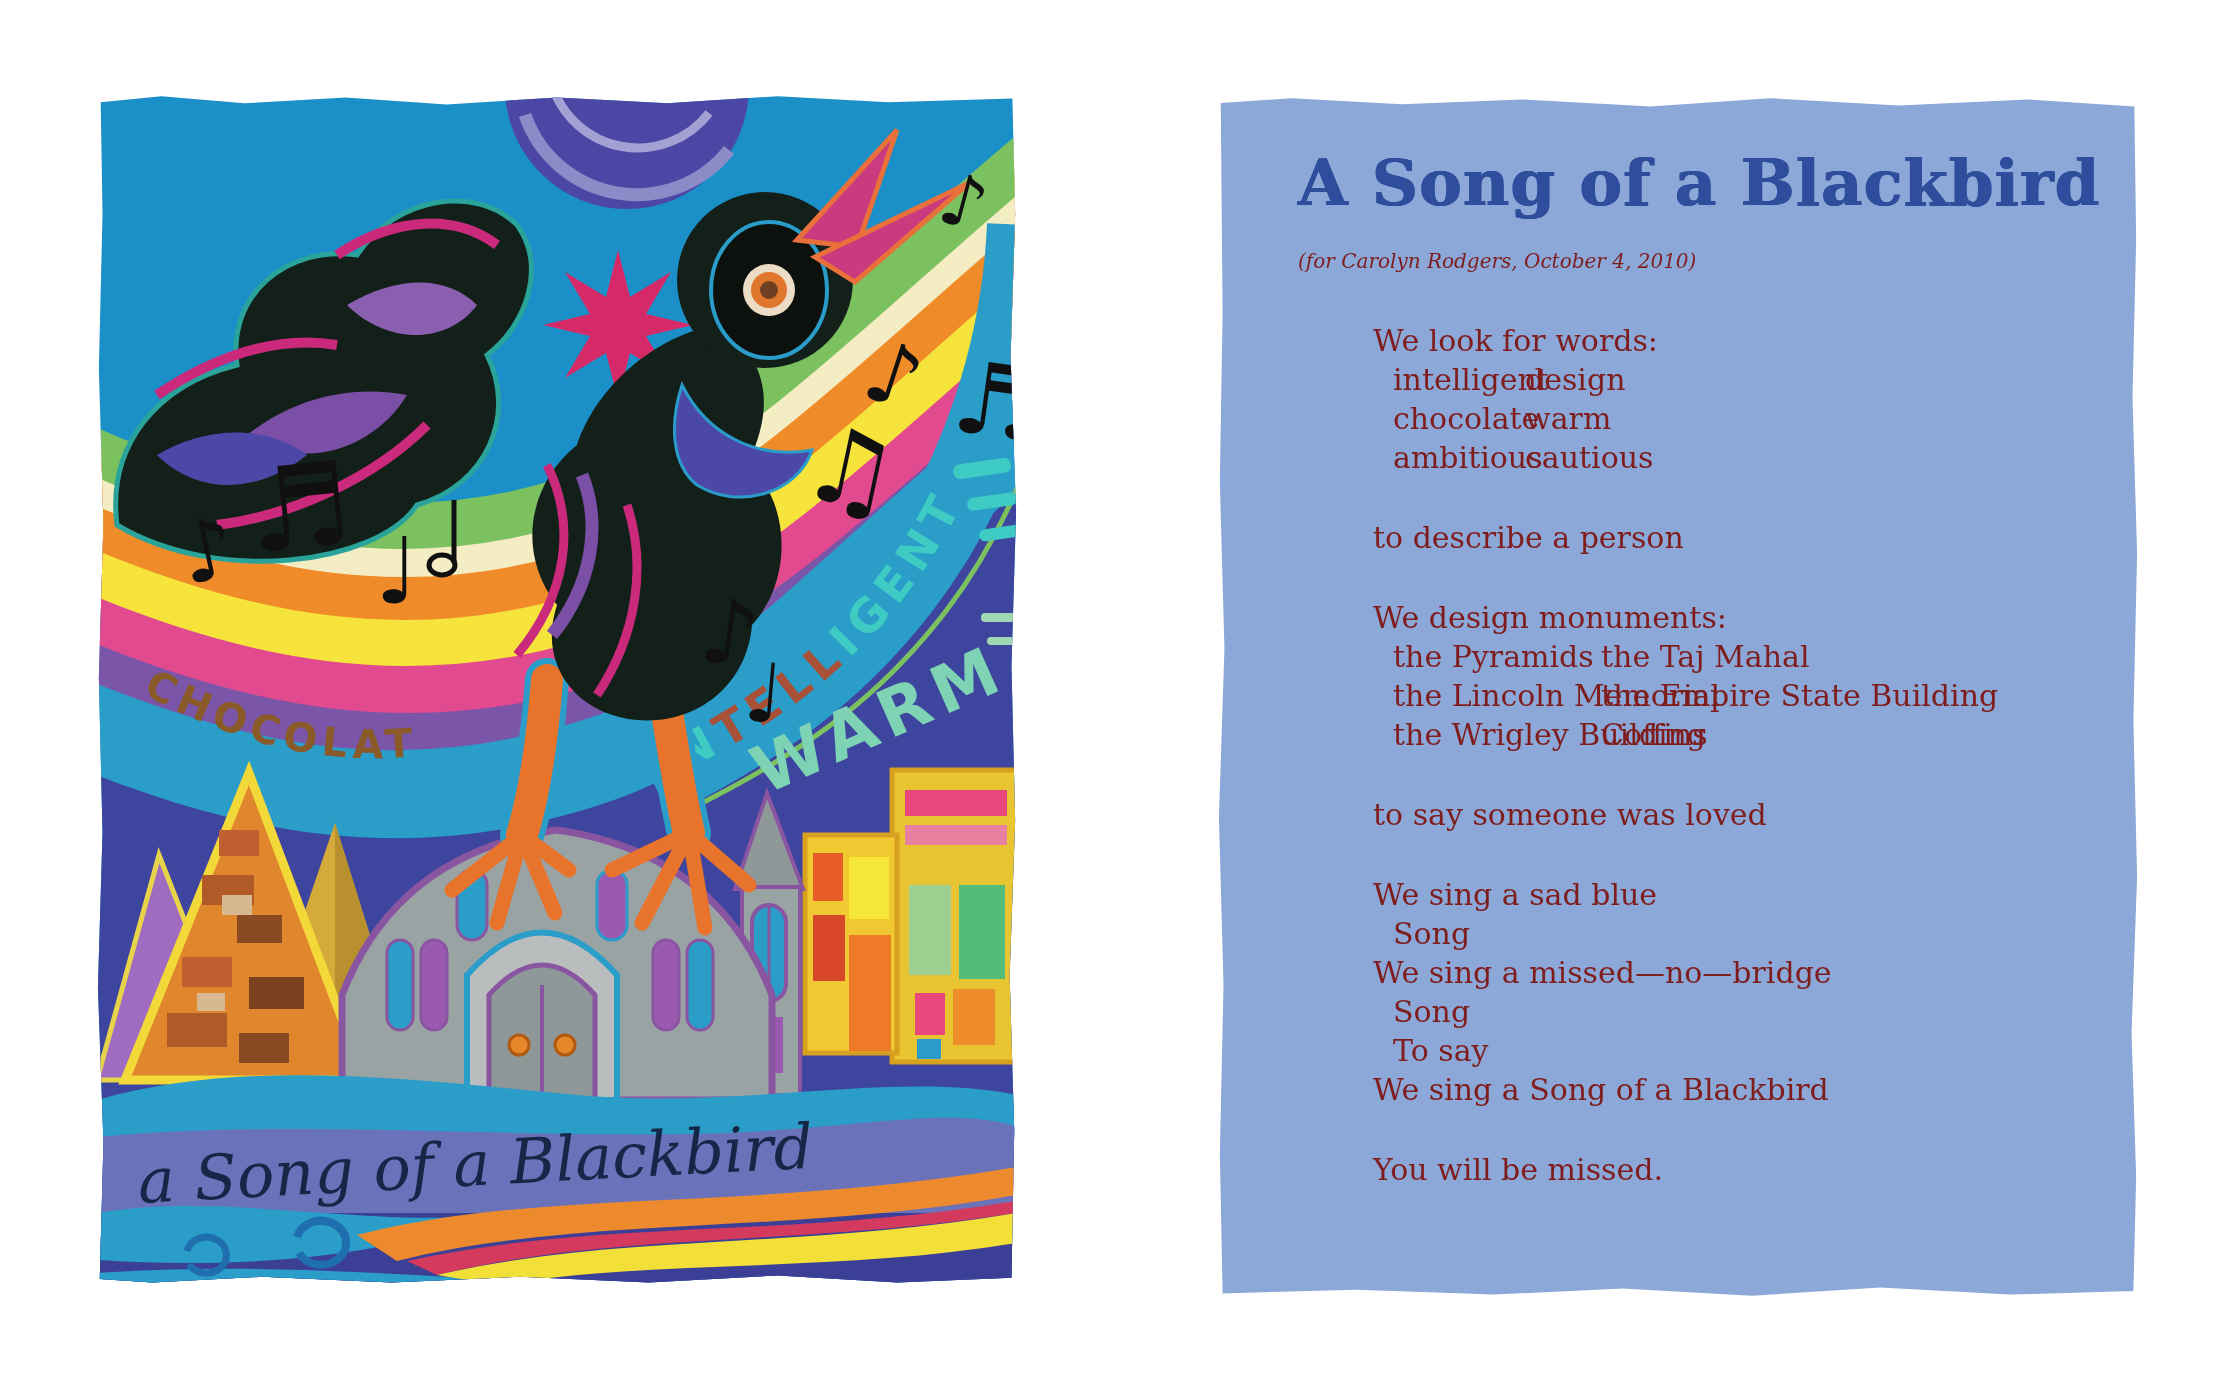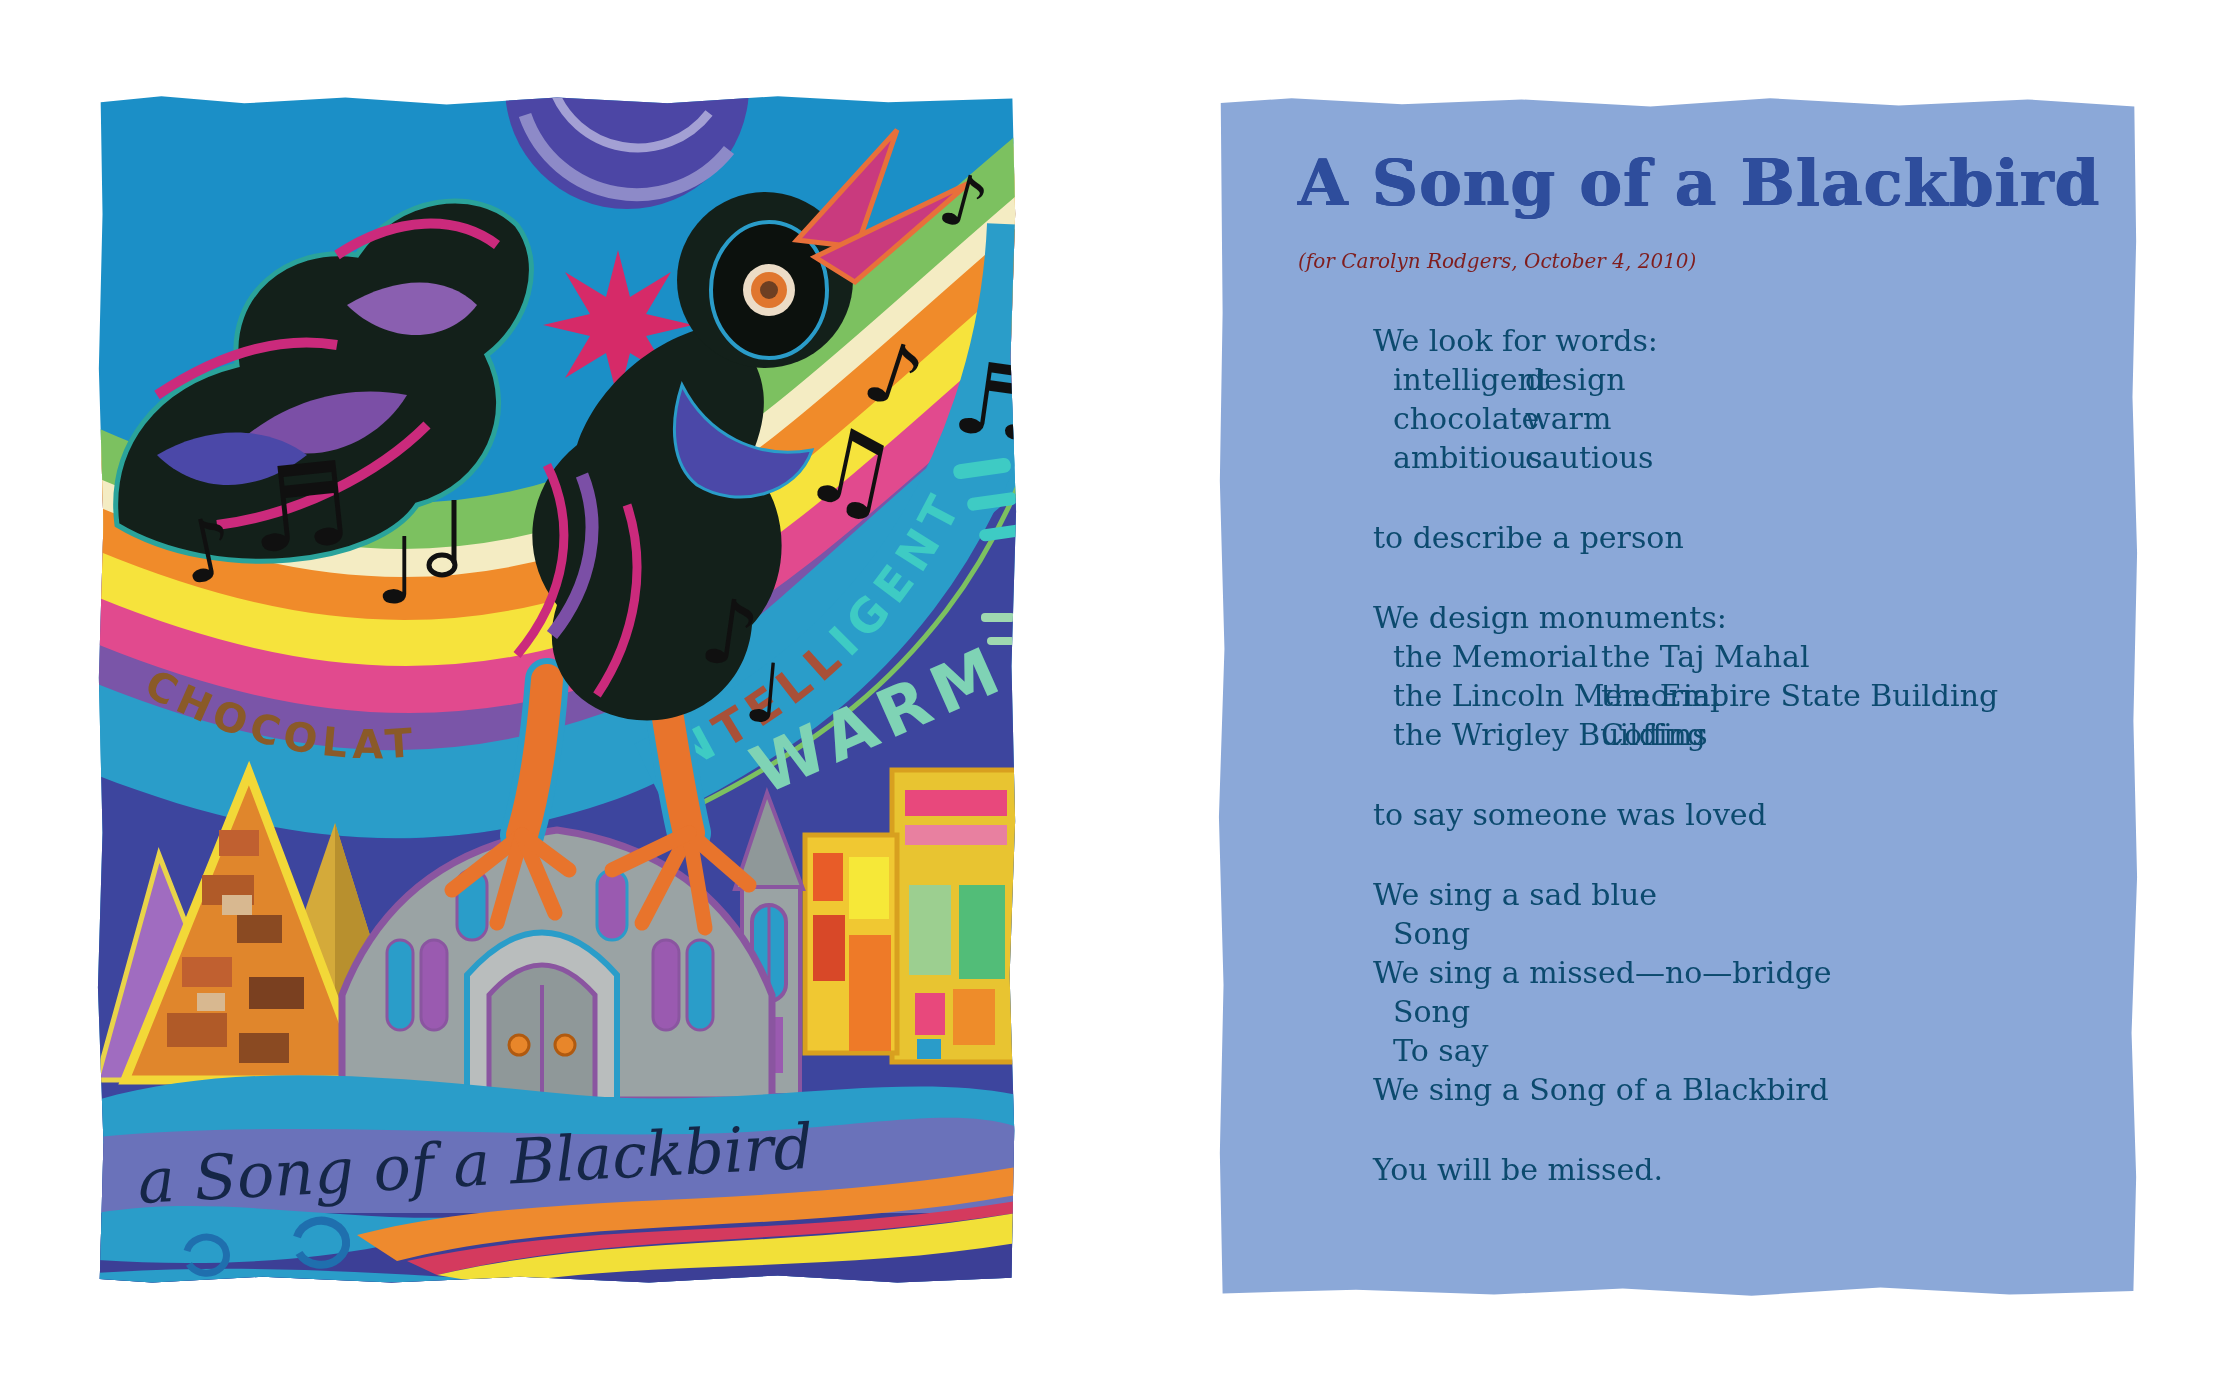--- a/index.html
+++ b/index.html
@@ -28,21 +28,21 @@
     text-shadow:0.6px 0 #2e4d9c,-0.6px 0 #2e4d9c;
   }
   .dedication{
     position:absolute;left:80px;top:152px;
     font-family:"DejaVu Serif",serif;font-style:italic;
     font-size:20px;color:#7f1d1d;
   }
   .poem{
     position:absolute;left:155px;top:224px;
     font-family:"DejaVu Serif",serif;font-size:30px;line-height:39px;
-    color:#0c4a6e;
+    color:#7f1d1d;
   }
   .pl{white-space:pre;}
   .ind{margin-left:20px;}
   .gap{height:41px;}
   .cols1 .c1{display:inline-block;width:132px;}
   .cols2 .c1{display:inline-block;width:208px;}
 </style>
 </head>
 <body>
 
@@ -237,21 +237,21 @@
 
   <div class="poem">
     <div class="pl">We look for words:</div>
     <div class="pl ind cols1"><span class="c1">intelligent</span><span>design</span></div>
     <div class="pl ind cols1"><span class="c1">chocolate</span><span>warm</span></div>
     <div class="pl ind cols1"><span class="c1">ambitious</span><span>cautious</span></div>
     <div class="gap"></div>
     <div class="pl">to describe a person</div>
     <div class="gap"></div>
     <div class="pl">We design monuments:</div>
-    <div class="pl ind cols2"><span class="c1">the Memorial</span><span>the Taj Mahal</span></div>
+    <div class="pl ind cols2"><span class="c1">the Pyramids</span><span>the Taj Mahal</span></div>
     <div class="pl ind cols2"><span class="c1">the Lincoln Memorial</span><span>the Empire State Building</span></div>
     <div class="pl ind cols2"><span class="c1">the Wrigley Building</span><span>Coffins</span></div>
     <div class="gap"></div>
     <div class="pl">to say someone was loved</div>
     <div class="gap"></div>
     <div class="pl">We sing a sad blue</div>
     <div class="pl ind">Song</div>
     <div class="pl">We sing a missed—no—bridge</div>
     <div class="pl ind">Song</div>
     <div class="pl ind">To say</div>

